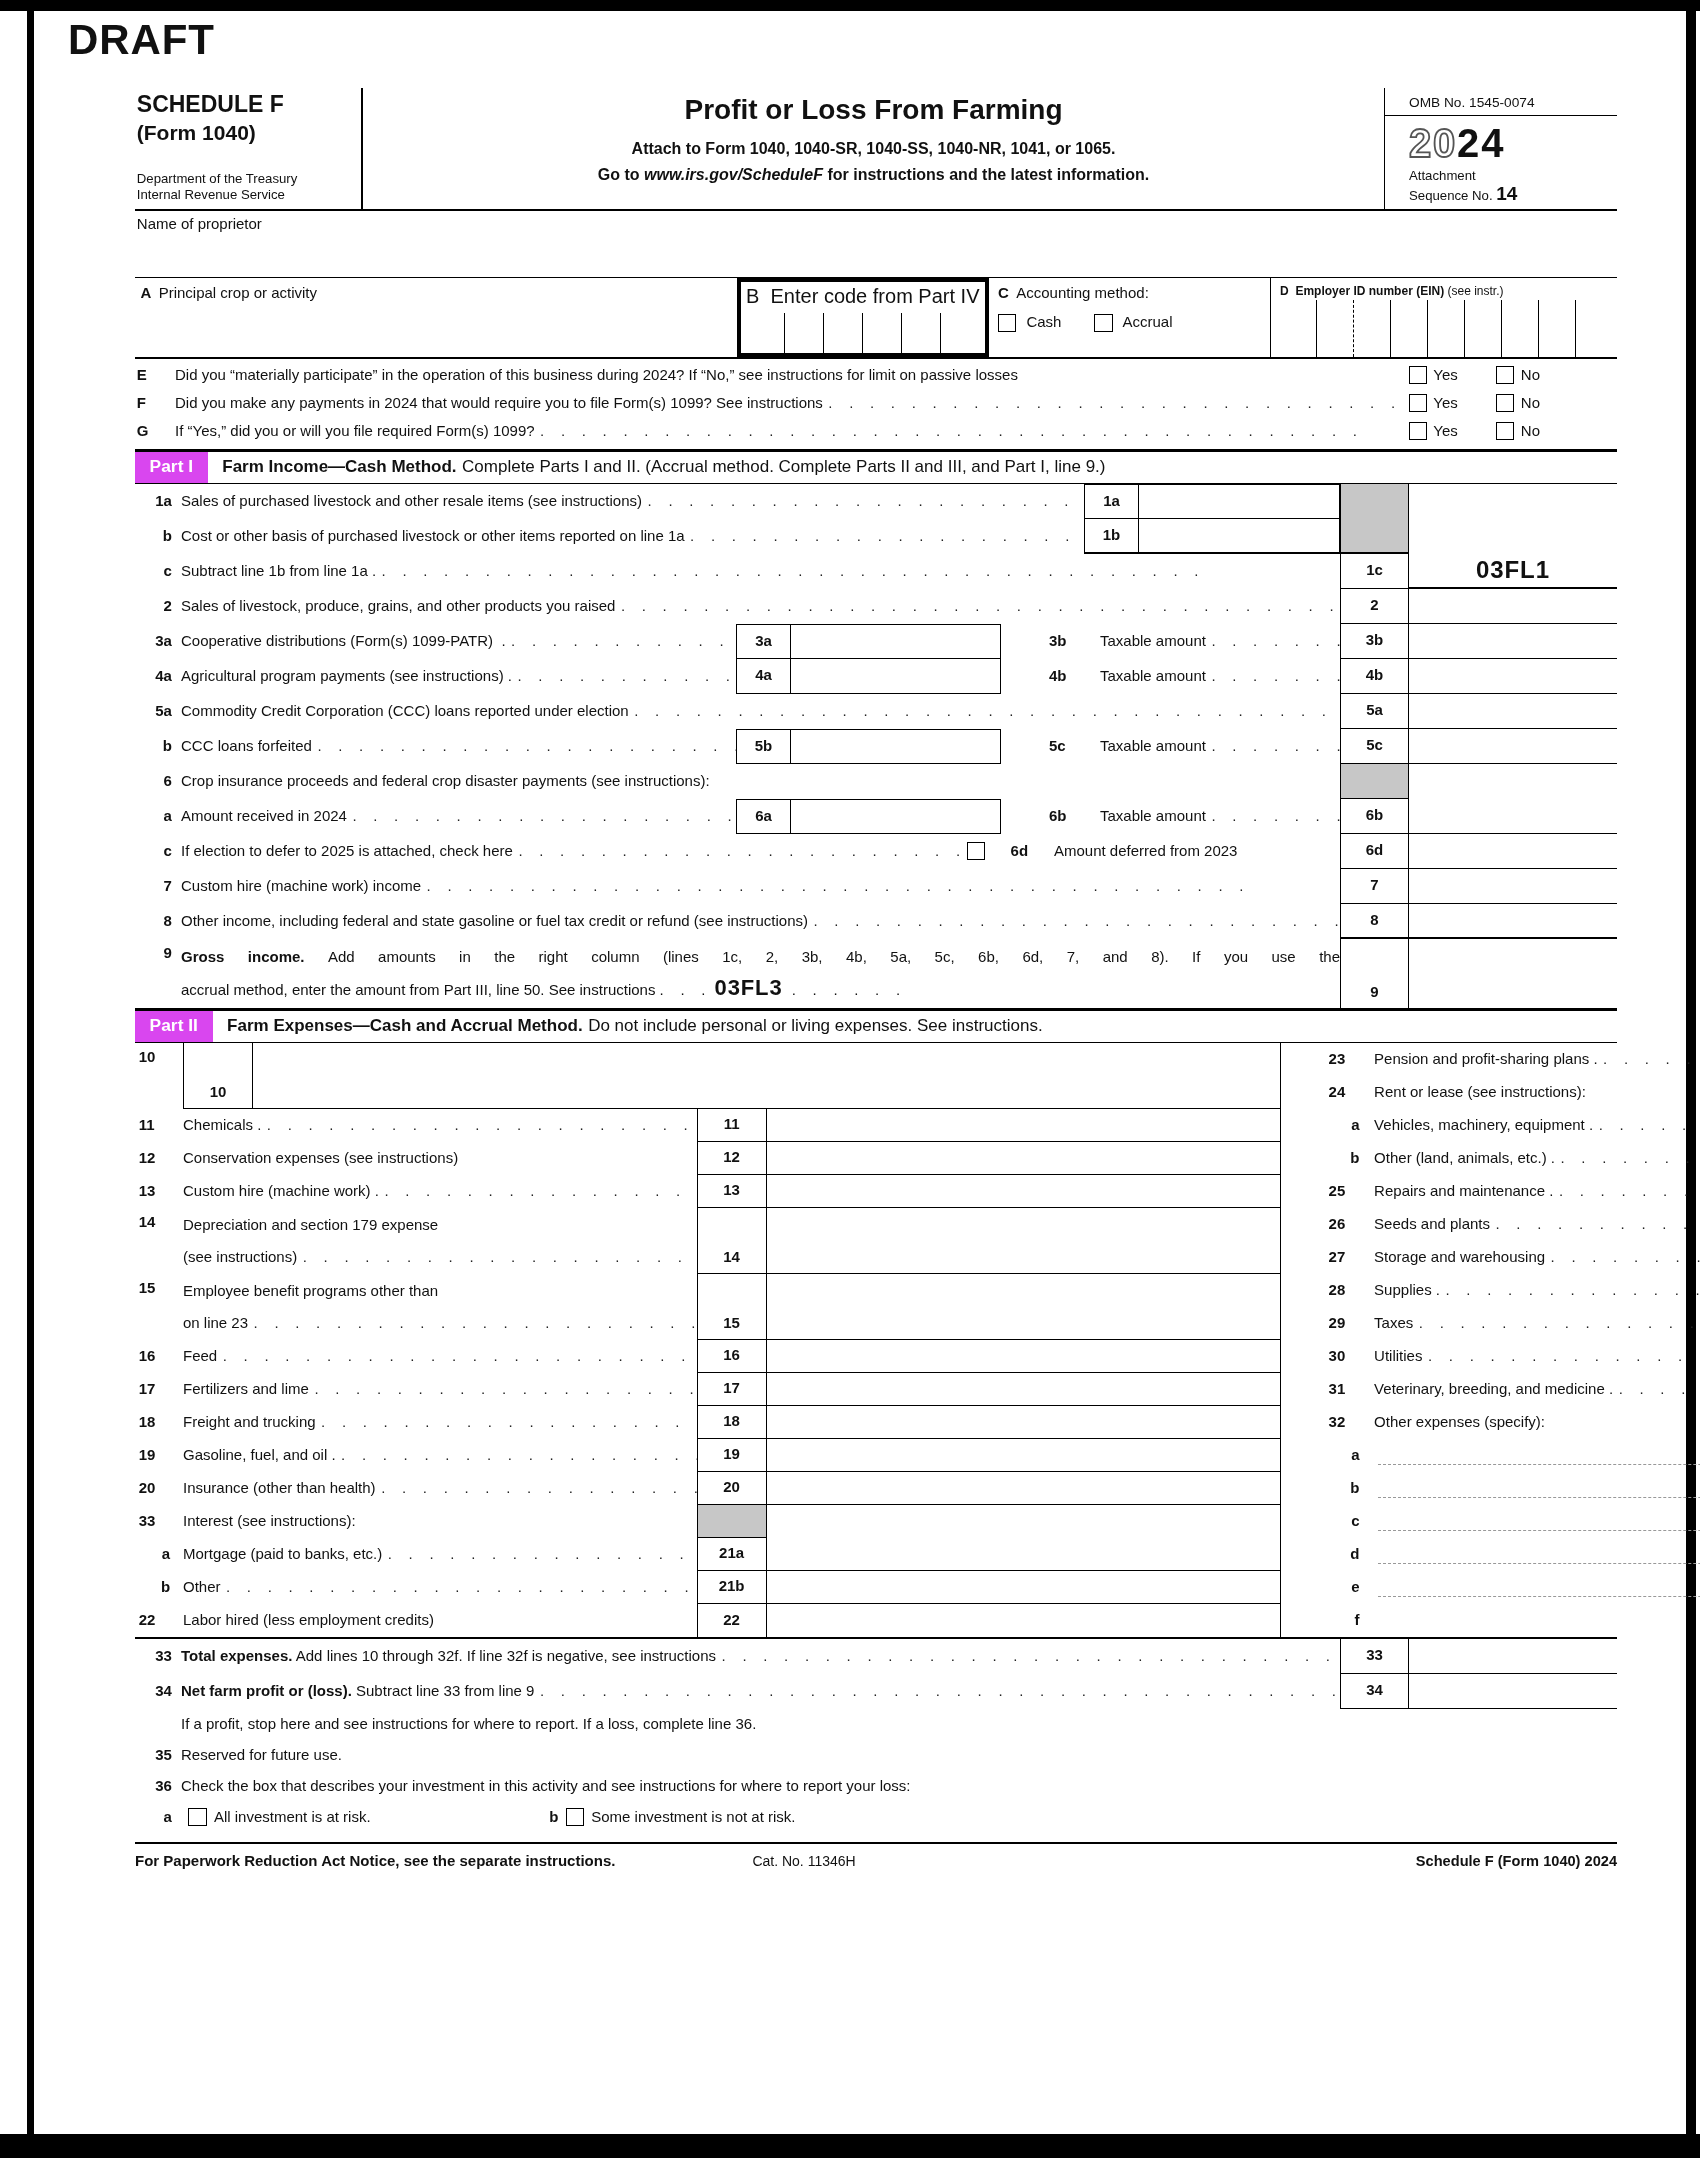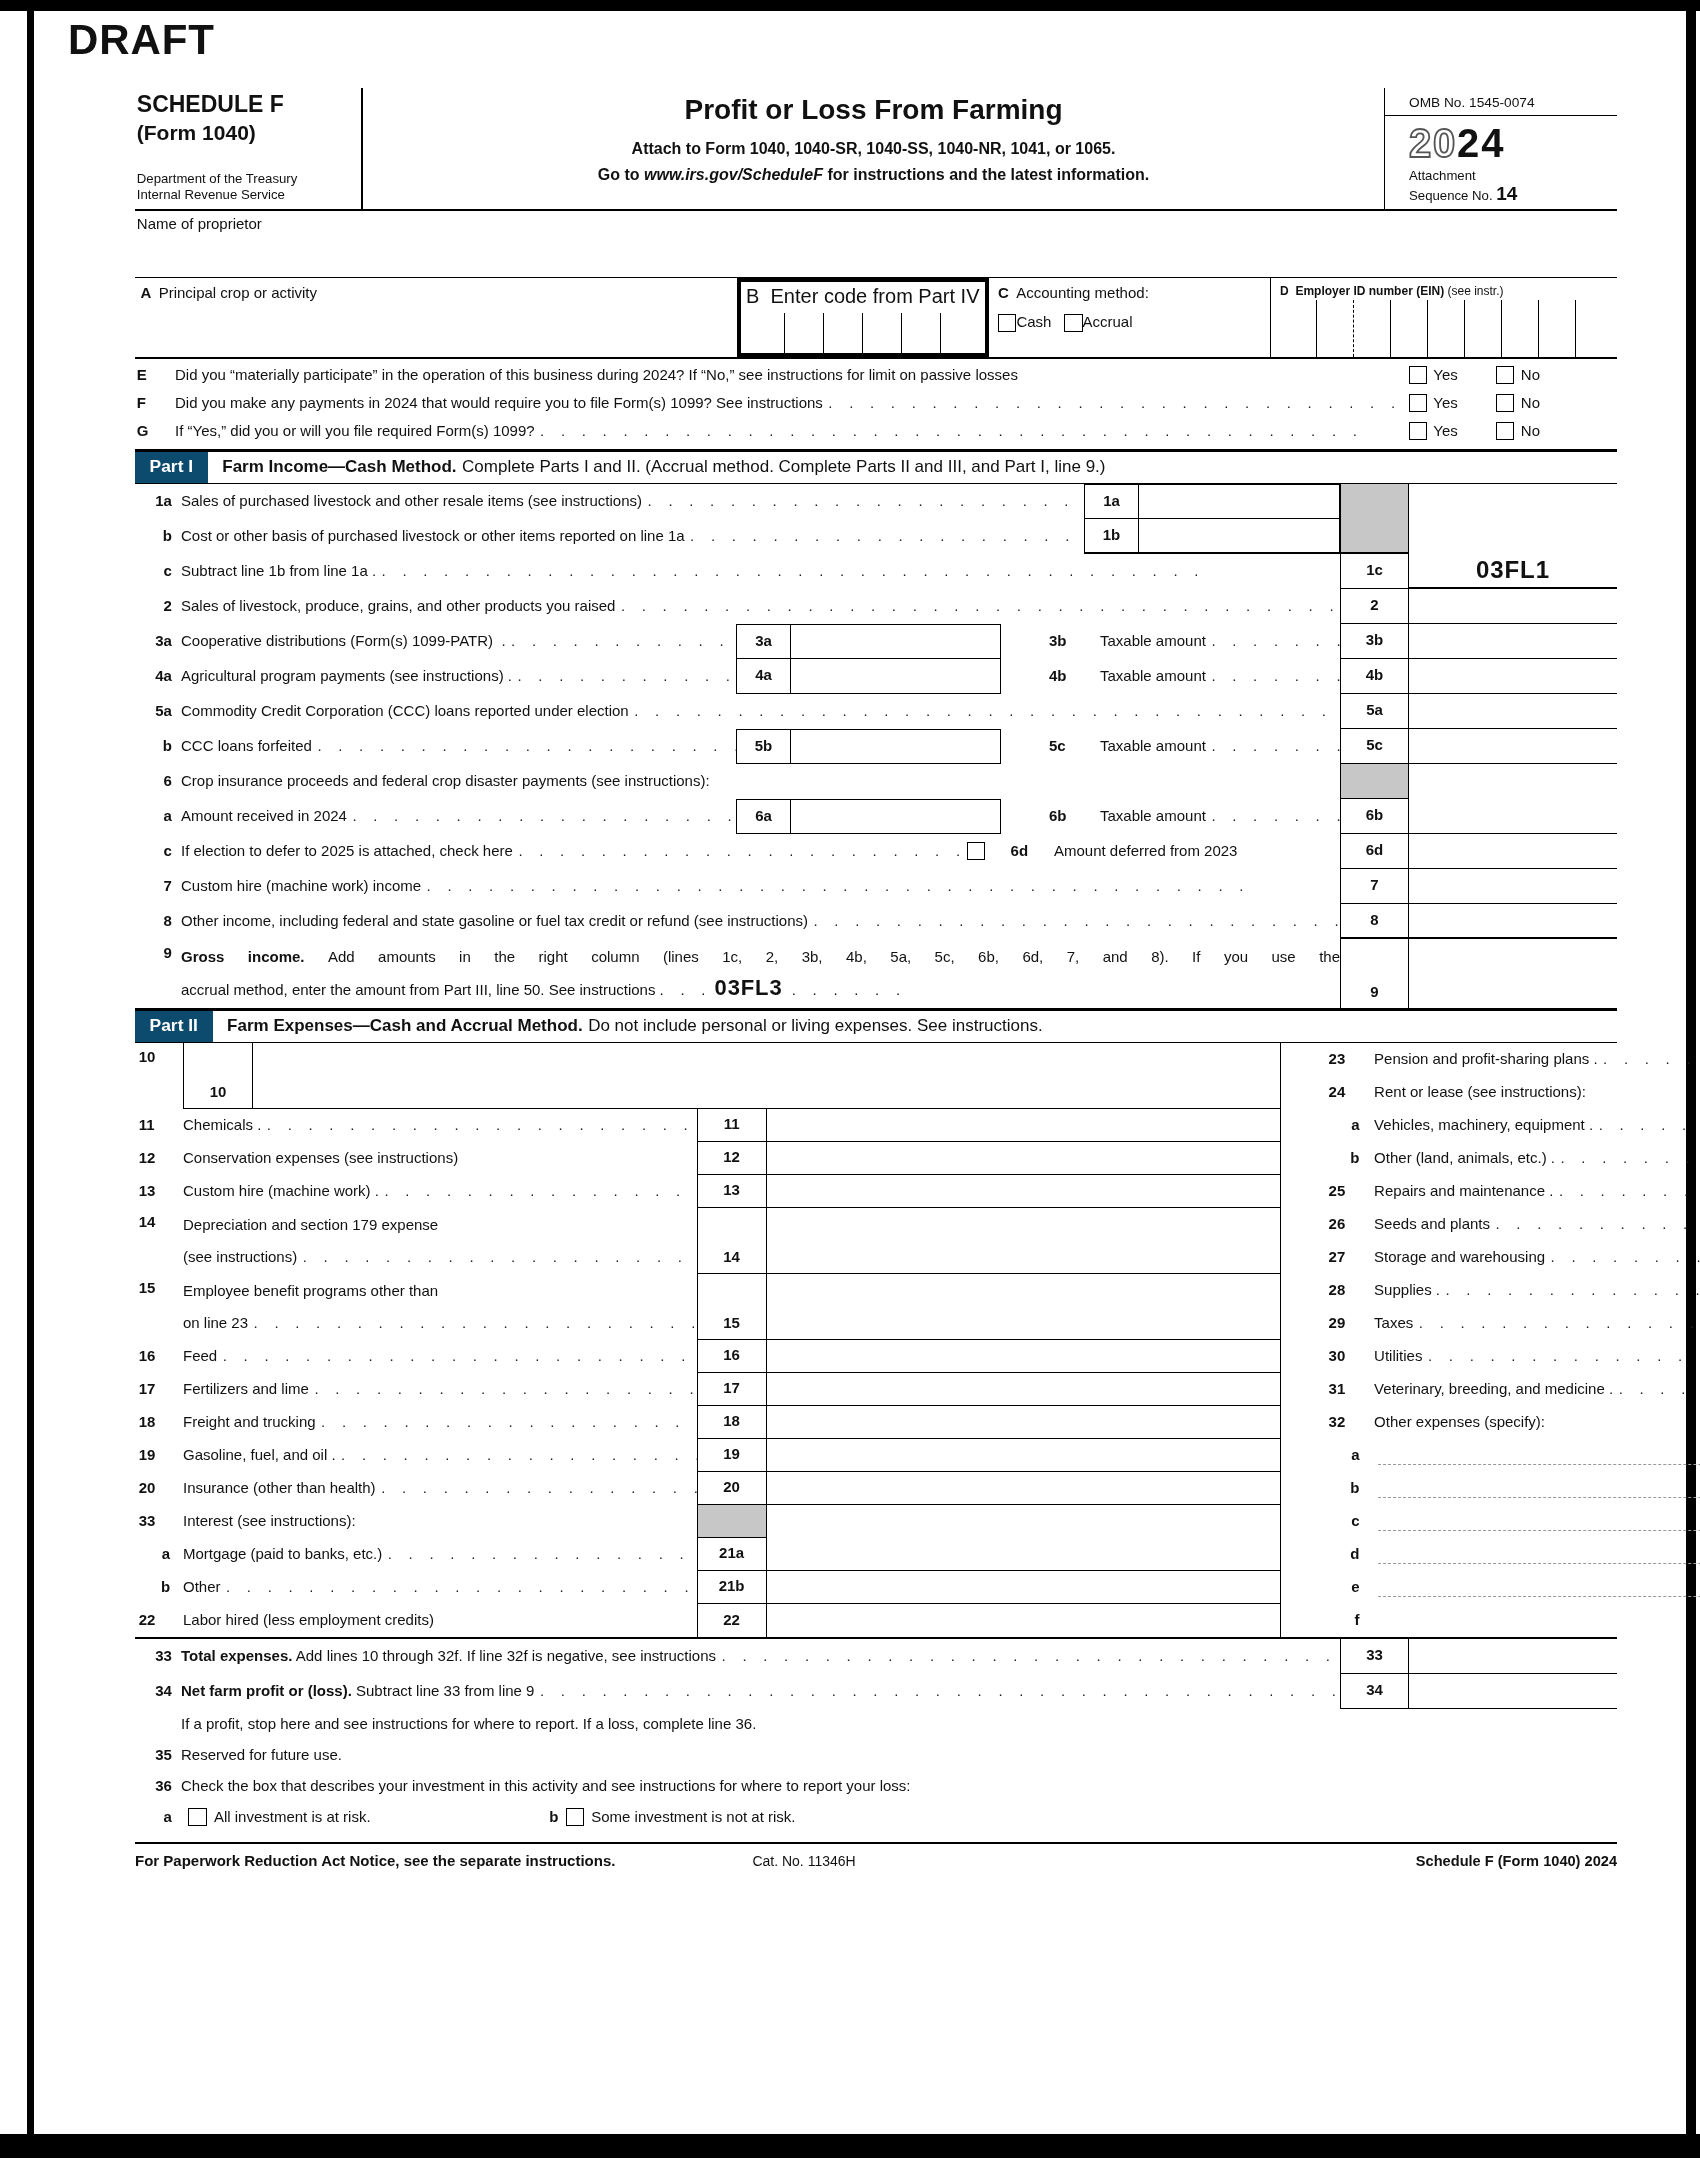--- a/index.html
+++ b/index.html
@@ -41,40 +41,40 @@
   .cell{box-sizing:border-box;padding-top:5.5px;}
   .cell-a{flex:1;display:flex;}
   .cell-b{flex:0 0 241px;border:4.6px solid #000;padding:1.8px 5.5px 0 5.5px;display:flex;flex-direction:column;}
   .cell-b .bl{font-size:20px;font-weight:normal;white-space:nowrap;}
   .code-cells{display:flex;flex:1;margin-top:3.7px;}
   .code-cells span{flex:1;border-left:1.8px solid #000;}
   .code-cells span:first-child{border-left:none;}
   .cell-c{flex:0 0 281px;padding-left:9.1px;}
   .cell-d{flex:0 0 347px;border-left:1.8px solid #000;padding-left:9.1px;display:flex;flex-direction:column;}
   .ltr{font-weight:bold;padding:0 7.3px 0 5.5px;}
-  .cbrow{display:flex;align-items:center;gap:0;margin-top:11px;}
+  .cbrow{display:flex;align-items:center;gap:10px;margin-top:11px;}
   .cb{display:inline-block;width:18.3px;height:18.3px;border:1.8px solid #000;box-sizing:border-box;background:#fff;flex:0 0 auto;}
   .ein-cells{display:flex;flex:1;margin-top:1.8px;margin-right:5.5px;}
   .ein-cells span{flex:1;border-left:1.8px solid #000;}
   .ein-cells span:first-child{border-left:none;}
   .ein-cells span.dash{border-left:1.8px dashed #000;}
   .d-sfx{font-weight:normal;}
 
   
   .efg{padding:1.8px 0 3.7px 0;}
   .efg-row{display:flex;align-items:center;height:28px;padding-right:16.4px;}
   .nE{flex:0 0 40px;font-weight:bold;padding-left:1.8px;box-sizing:border-box;}
   .etext{white-space:pre;overflow:hidden;}
   .dots{flex:1 1 0;overflow:hidden;white-space:pre;padding:0 5.5px;color:#222;}
   .yn{flex:0 0 192px;display:flex;align-items:center;gap:6.4px;}
   .yn .sp{width:25.6px;}
 
   
   .bar{display:flex;align-items:stretch;border-top:3.7px solid #000;border-bottom:1.8px solid #000;height:31px;}
-  .bar-label{background:#0c4a6e;color:#fff;font-weight:bold;font-size:17.4px;display:flex;align-items:center;padding:0 14.6px;}
+  .bar-label{background:#d946ef;color:#fff;font-weight:bold;font-size:17.4px;display:flex;align-items:center;padding:0 14.6px;}
   .bar-text{display:flex;align-items:center;padding-left:14.6px;font-size:17px;white-space:pre;}
   .bar-text b{margin-right:5.5px;}
 
   
   .p1r{display:flex;align-items:center;height:35px;}
   .n1{flex:0 0 46px;text-align:right;padding-right:9.1px;font-weight:bold;box-sizing:border-box;}
   .lblfx{display:flex;overflow:hidden;align-items:center;}
   .lf1{flex:1 1 0;}
   .lf607{flex:0 0 555px;}
   .lf880{flex:0 0 804px;}

